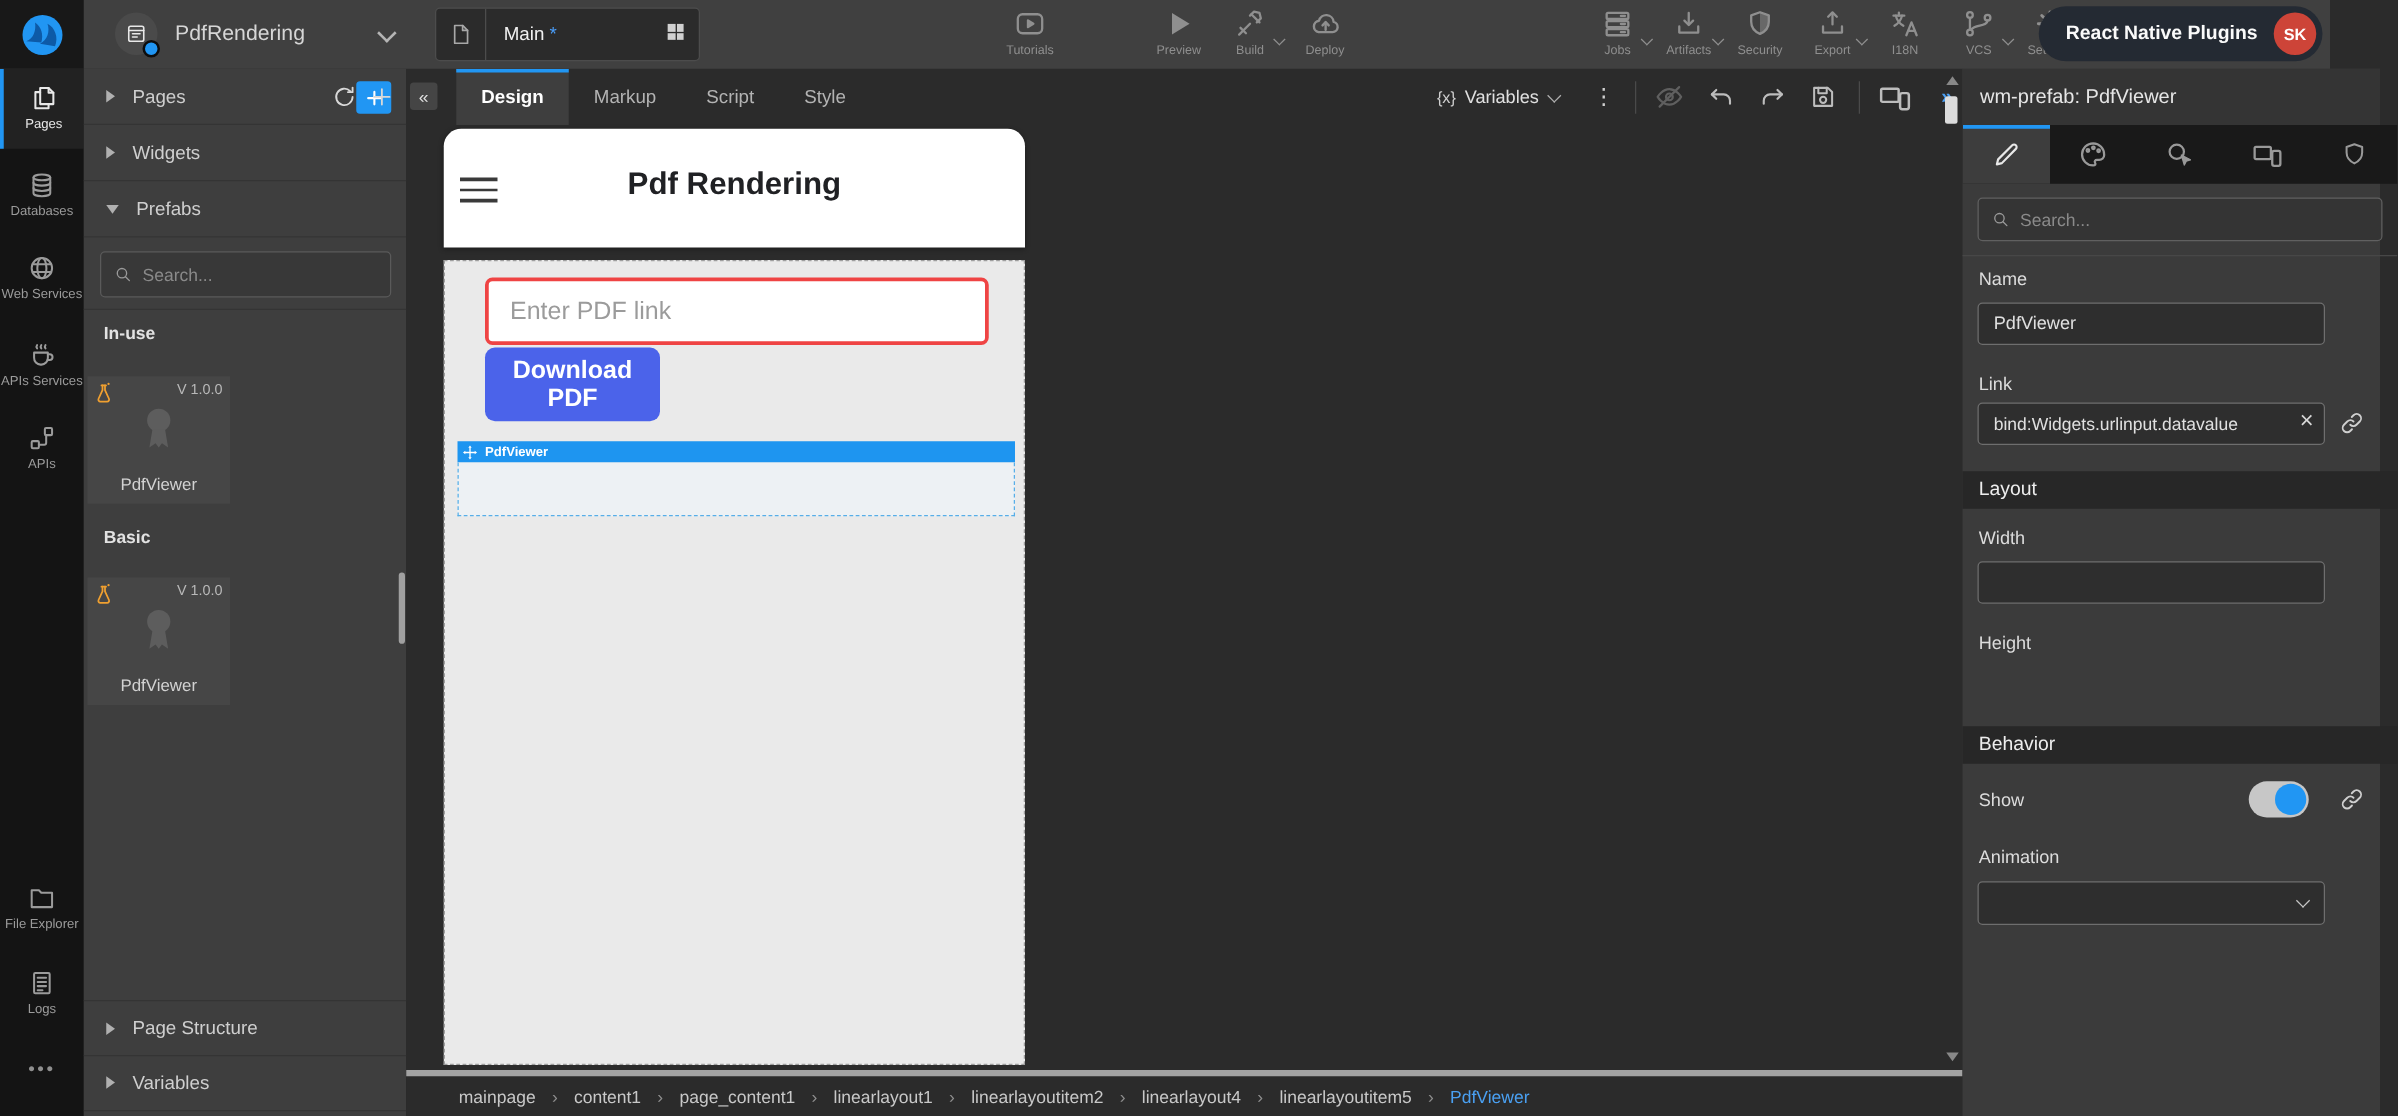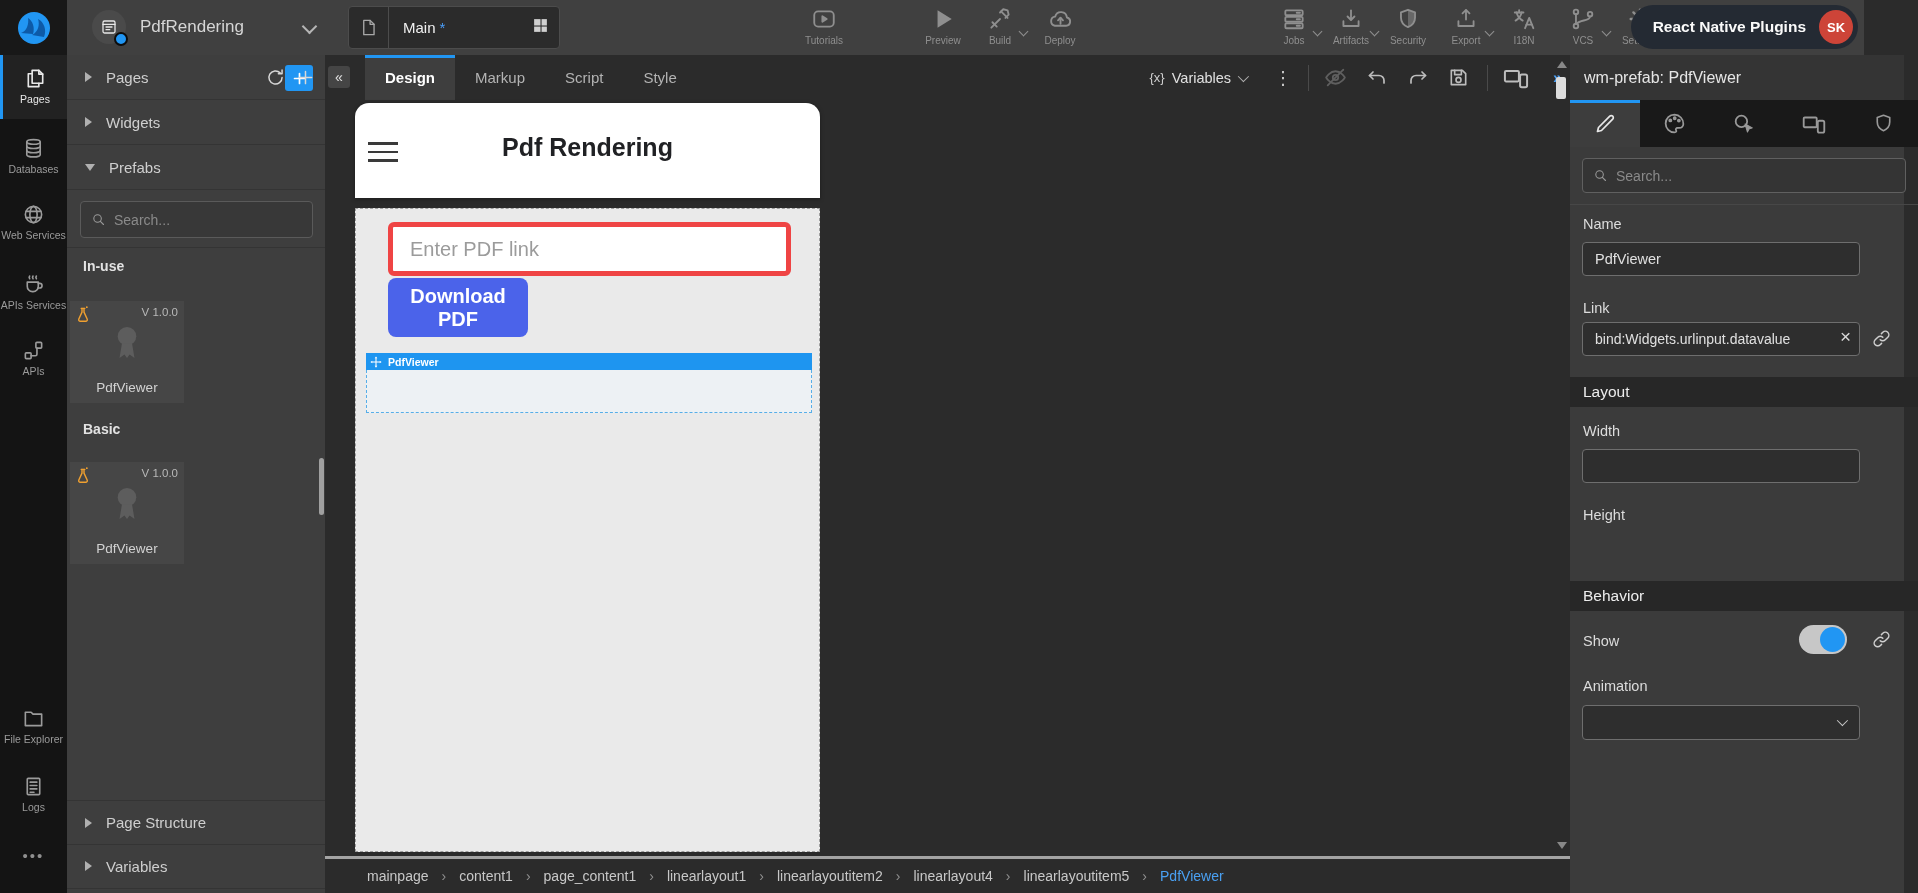--- a/index.html
+++ b/index.html
@@ -78,34 +78,34 @@
   .vdiv { width:1px; height:26px; background:#4a4a4a; margin-right:14px; }
   .tool-ic { color:#bdbdbd; margin-right:17px; cursor:pointer; }
   .tool-ic.dim { color:#5f5f5f; }
   .expand-btn { color:#4ba0f5; font-size:16px; font-weight:bold; margin-left:6px; cursor:pointer; }
 
   .phone-header { position:absolute; left:30px; top:48px; width:465px; height:95px; background:#fff; border-radius:14px 14px 0 0; box-shadow:0 1px 4px rgba(0,0,0,.35); }
   .hamburger { position:absolute; left:13px; top:39px; width:30px; cursor:pointer; }
   .hamburger div { height:2.5px; background:#3a3a3a; margin-bottom:6px; }
   .phone-title { position:absolute; left:0; top:30px; width:100%; text-align:center; font-size:25px; font-weight:700; color:#202124; }
   .phone-content { position:absolute; left:30px; top:153px; width:465px; height:644px; background:#eaeaea; border:1px dashed #9e9e9e; }
-  .pdf-input { position:absolute; left:32px; top:13px; width:403px; height:54px; background:#fff; border:5px solid #ef4444; border-radius:6px; font-size:20px; color:#444; padding:0 17px; outline:none; font-family:inherit; }
+  .pdf-input { position:absolute; left:32px; top:13px; width:403px; height:54px; background:#fff; border:3px solid #ef4444; border-radius:6px; font-size:20px; color:#444; padding:0 17px; outline:none; font-family:inherit; }
   .pdf-input::placeholder { color:#9b9b9b; }
   .dl-btn { position:absolute; left:32px; top:69px; width:140px; height:59px; background:#4b63ea; border:none; border-radius:8px; color:#fff; font-size:20px; font-weight:bold; cursor:pointer; font-family:inherit; }
   .widget-sel { position:absolute; left:10px; top:144px; width:446px; }
   .sel-bar { height:17px; background:#1e95f0; display:flex; align-items:center; gap:6px; padding-left:4px; cursor:move; }
   .sel-label { color:#fff; font-size:10.5px; font-weight:bold; }
   .sel-body { height:43px; background:#edf1f4; border:1px dashed #57aee8; border-top:none; }
 
   .cv-scroll { position:absolute; right:2px; top:4px; width:13px; height:820px; }
   .cv-up { position:absolute; top:2px; left:2px; width:0; height:0; border-left:5px solid transparent; border-right:5px solid transparent; border-bottom:7px solid #888; }
   .cv-thumb { position:absolute; top:18px; left:1px; width:10px; height:22px; background:#dcdcdc; border-radius:2px; }
   .cv-down { position:absolute; bottom:30px; left:2px; width:0; height:0; border-left:5px solid transparent; border-right:5px solid transparent; border-top:7px solid #888; }
 
-  .breadcrumb { position:absolute; left:0; bottom:0; width:1245px; height:37px; background:#2b2b2b; border-top:3px solid #a3a3a3; display:flex; align-items:center; padding-left:42px; gap:13px; font-size:14px; color:#c8c8c8; }
+  .breadcrumb { position:absolute; left:0; bottom:0; width:1245px; height:37px; background:#2b2b2b; border-top:5px solid #a3a3a3; display:flex; align-items:center; padding-left:42px; gap:13px; font-size:14px; color:#c8c8c8; }
   .crumb { cursor:pointer; }
   .crumb.last { color:#4aa0f2; }
   .crumb-sep { color:#8f8f8f; font-size:14px; }
 
   
   .props { position:absolute; left:1570px; top:55px; width:334px; height:838px; background:#3b3b3b; }
   .props-title { height:45px; background:#343434; line-height:45px; padding-left:14px; font-size:16px; color:#e6e6e6; }
   .props-tabs { position:absolute; left:0; top:45px; width:348px; height:47px; background:#191919; display:flex; }
   .ptab { width:69.6px; height:47px; display:flex; align-items:center; justify-content:center; color:#999; cursor:pointer; }
   .ptab.active { background:#3d3d3d; color:#e8e8e8; box-shadow:inset 0 3px 0 0 #2196f3; }

